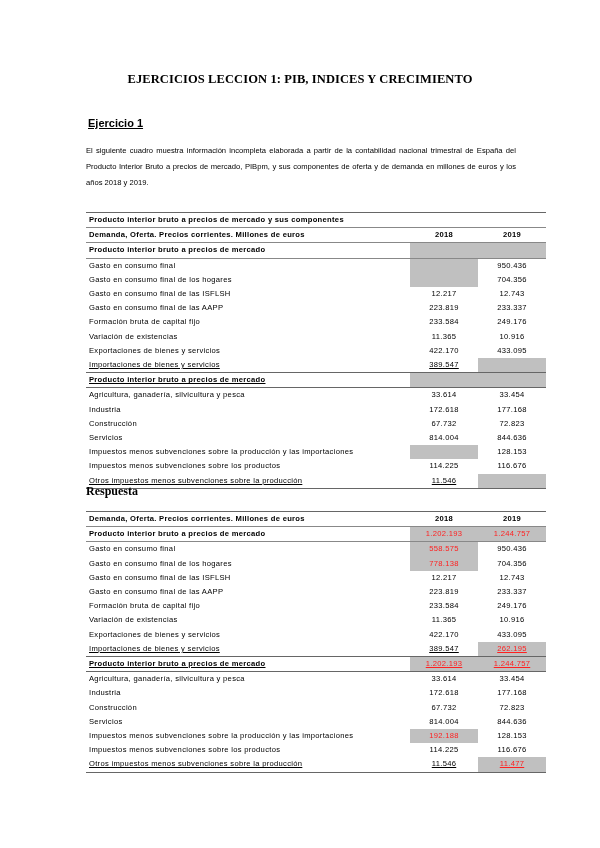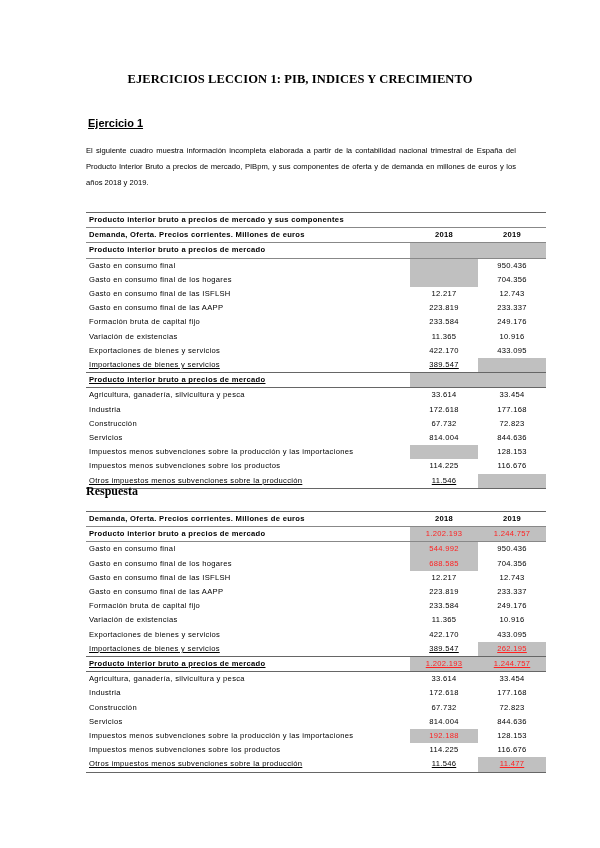--- a/index.html
+++ b/index.html
@@ -141,26 +141,26 @@
     <td class="b num c18">2018</td>
     <td class="b num c19">2019</td>
   </tr>
   <tr class="thinbot">
     <td class="b">Producto interior bruto a precios de mercado</td>
     <td class="num gray red">1.202.193</td>
     <td class="num gray red">1.244.757</td>
   </tr>
   <tr>
     <td>Gasto en consumo final</td>
-    <td class="num gray red">544.992</td>
+    <td class="num gray red">558.575</td>
     <td class="num">950.436</td>
   </tr>
   <tr>
     <td>Gasto en consumo final de los hogares</td>
-    <td class="num gray red">688.585</td>
+    <td class="num gray red">778.138</td>
     <td class="num">704.356</td>
   </tr>
   <tr>
     <td>Gasto en consumo final de las ISFLSH</td>
     <td class="num">12.217</td>
     <td class="num">12.743</td>
   </tr>
   <tr>
     <td>Gasto en consumo final de las AAPP</td>
     <td class="num">223.819</td>

